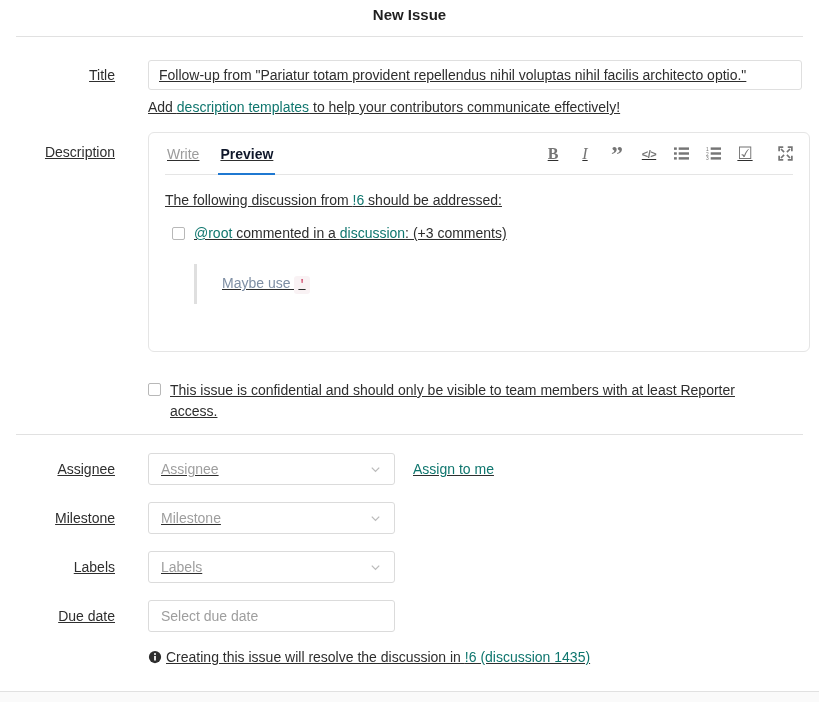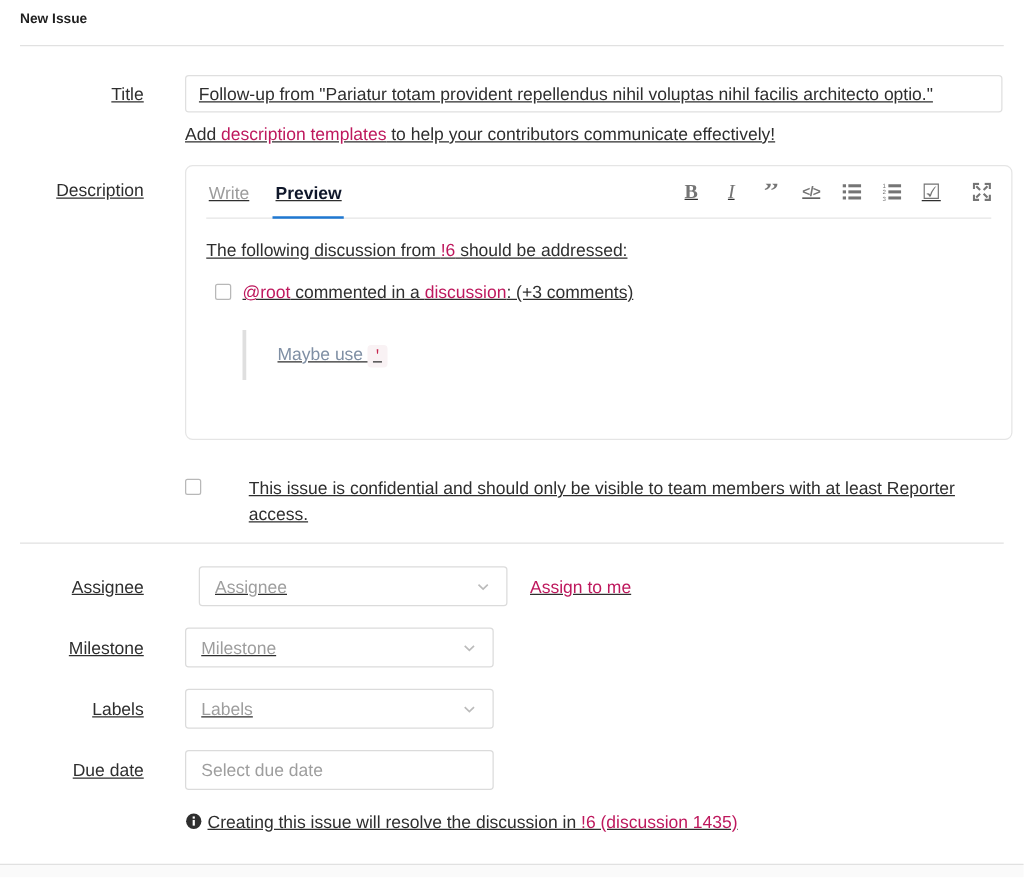--- a/index.html
+++ b/index.html
@@ -3,38 +3,38 @@
 <meta charset="utf-8">
 <style>
   * { box-sizing: border-box; }
   html,body { margin:0; padding:0; }
   body {
     width:819px; height:702px; position:relative; overflow:hidden;
     background:#fff; color:#2e2e2e;
     font-family:"Liberation Sans", sans-serif; font-size:14px;
   }
   .container { padding:4px 16px 0 16px; }
-  h1.page-title { font-size:11px; font-weight:bold; margin:0; line-height:22px; color:#1f1f1f; }
+  h1.page-title { font-size:15px; font-weight:bold; margin:0; line-height:22px; color:#1f1f1f;text-align:center; }
   hr.rule { border:none; border-top:1px solid #e1e1e1; margin:10px 0 0 0; }
 
   
   .form-row { display:flex; align-items:flex-start;text-decoration:underline; }
   .lbl { width:99px; text-align:right; flex:none; color:#2e2e2e; }
   .content { margin-left:33px; flex:1; min-width:0; }
 
   
   .row-title { margin-top:23px; }
   .row-title .lbl { line-height:30px; }
   .title-input {
     width:654px; height:30px; border:1px solid #dfdfdf; border-radius:3px;
     padding:0 10px; font-size:14px; font-family:"Liberation Sans",sans-serif; color:#2e2e2e;
     outline:none; display:block;
   }
   .title-help { margin-top:9px; line-height:17px; }
-  a, .link { color:#be185d; text-decoration:none; cursor:pointer; }
+  a, .link { color:#0f766e; text-decoration:none; cursor:pointer; }
 
   
   .row-desc { margin-top:16px; }
   .row-desc .lbl { padding-top:12px; }
   .md-area { width:662px; height:220px; border:1px solid #e5e5e5; border-radius:6px; background:#fff; }
   .md-header { margin:0 16px; height:42px; display:flex; align-items:stretch; border-bottom:1px solid #e5e5e5; }
   .md-tabs { display:flex; }
   .md-tab { line-height:42px; padding:0 2px; margin-right:17px; color:#9c9c9c; cursor:pointer; position:relative; }
   .md-tab.active { color:#0f172a; font-weight:bold; }
   .md-tab.active::after { content:""; position:absolute; left:0; right:0; bottom:-1px; height:2px; background:#1f78d1; }
@@ -59,30 +59,30 @@
     margin:21px 0 0 29px; padding:9px 0 9px 25px;
     border-left:3px solid #dfdfdf; color:#7f8fa4;
   }
   code.inline-code {
     font-family:"Liberation Mono", monospace; font-size:12px;
     color:#c7254e; background:#f9f2f4; padding:2px 4px; border-radius:3px;
   }
 
   
   .row-confidential { margin-top:28px; }
-  .confidential-wrap { display:flex; align-items:flex-start;gap:29px; }
+  .confidential-wrap { display:flex; align-items:flex-start; }
   .confidential-wrap .checkbox { margin:3px 9px 0 0; }
   .confidential-text { width:600px; line-height:21px; }
 
   hr.rule-mid { margin:12px 0 0 0; }
 
   
   .meta-row { display:flex; align-items:center; margin-bottom:17px; }
   .meta-row .lbl { line-height:32px; }
-  .first-meta { margin-top:18px;gap:11px; }
+  .first-meta { margin-top:18px; }
   .dropdown {
     width:247px; height:32px; border:1px solid #dbdbdb; border-radius:3px; background:#fff;
     display:flex; align-items:center; padding:0 12px; color:#9e9e9e; cursor:pointer;
   }
   .dropdown .chev { margin-left:auto; color:#bbb; display:flex; }
   .assign-link { margin-left:18px;text-align:right; }
   .date-input {
     width:247px; height:32px; border:1px solid #dbdbdb; border-radius:3px;
     padding:0 12px; font-size:14px; font-family:"Liberation Sans",sans-serif; color:#2e2e2e; outline:none;
   }

